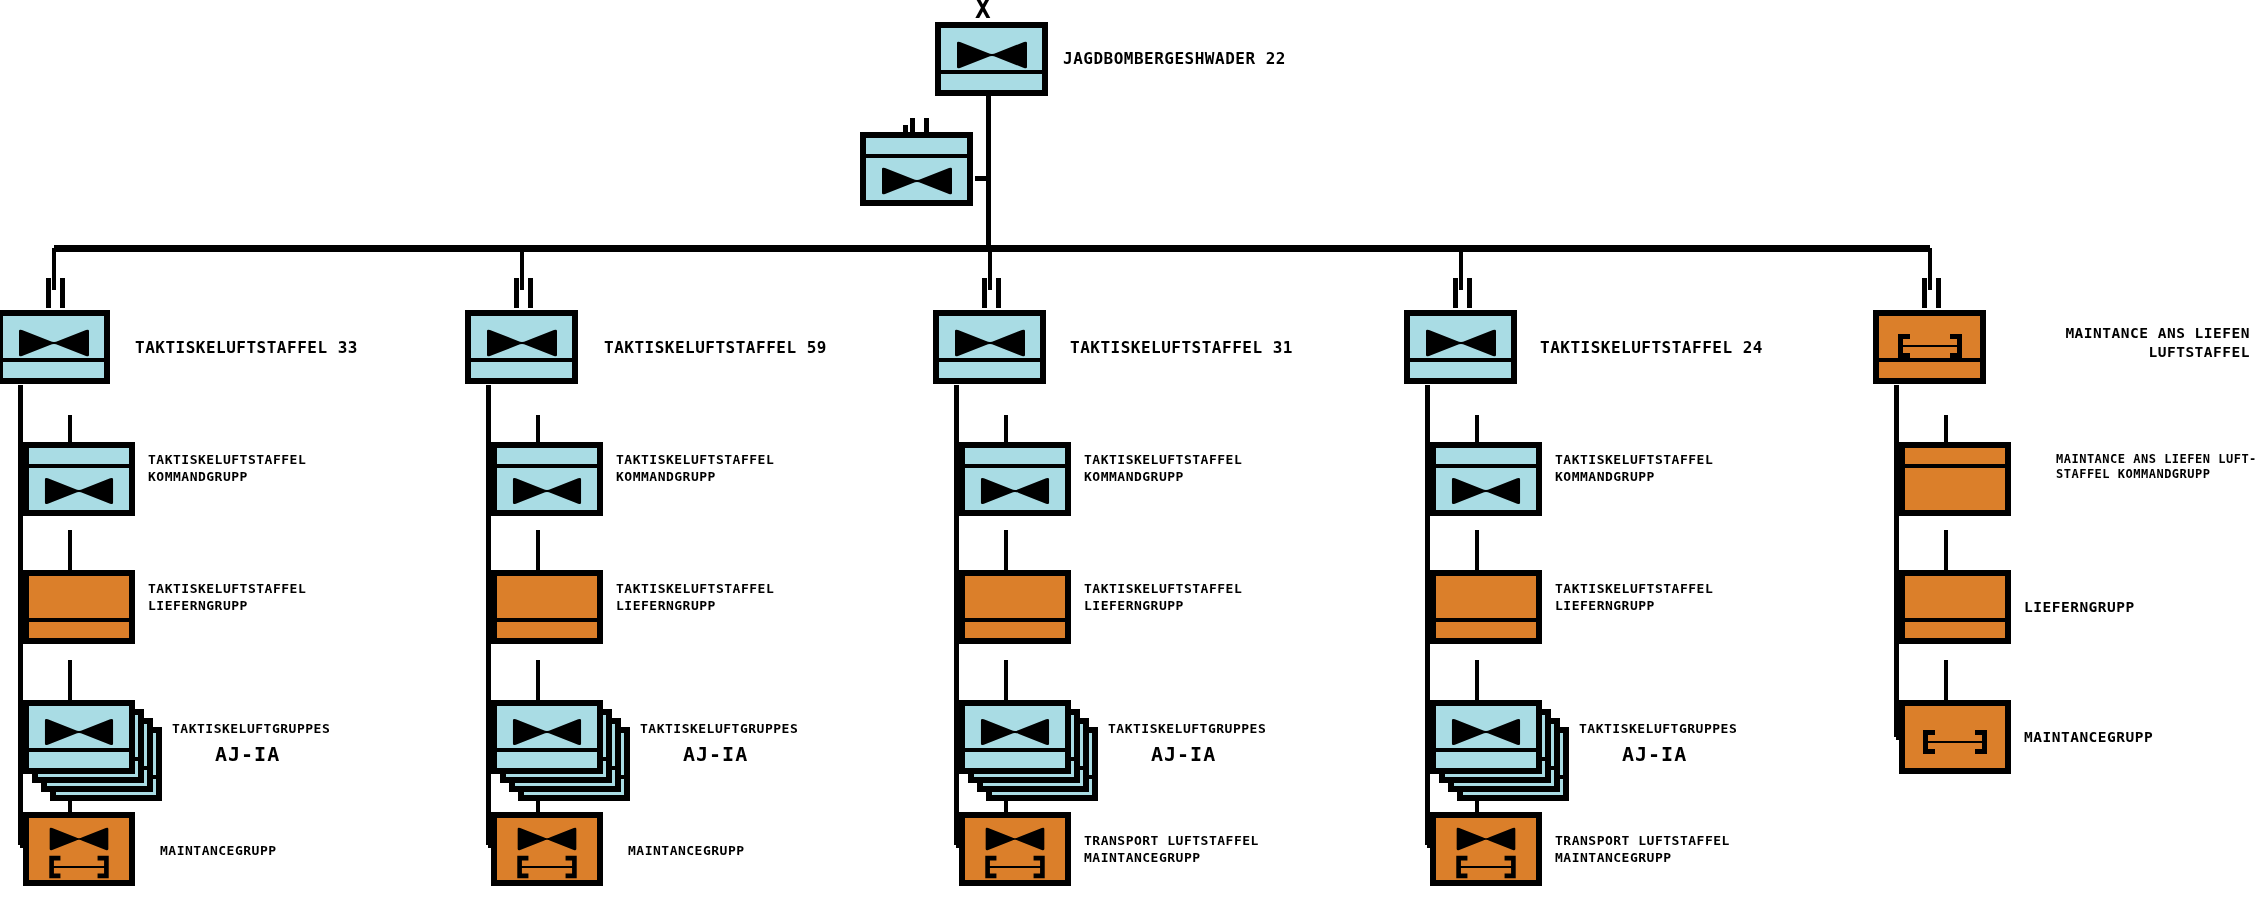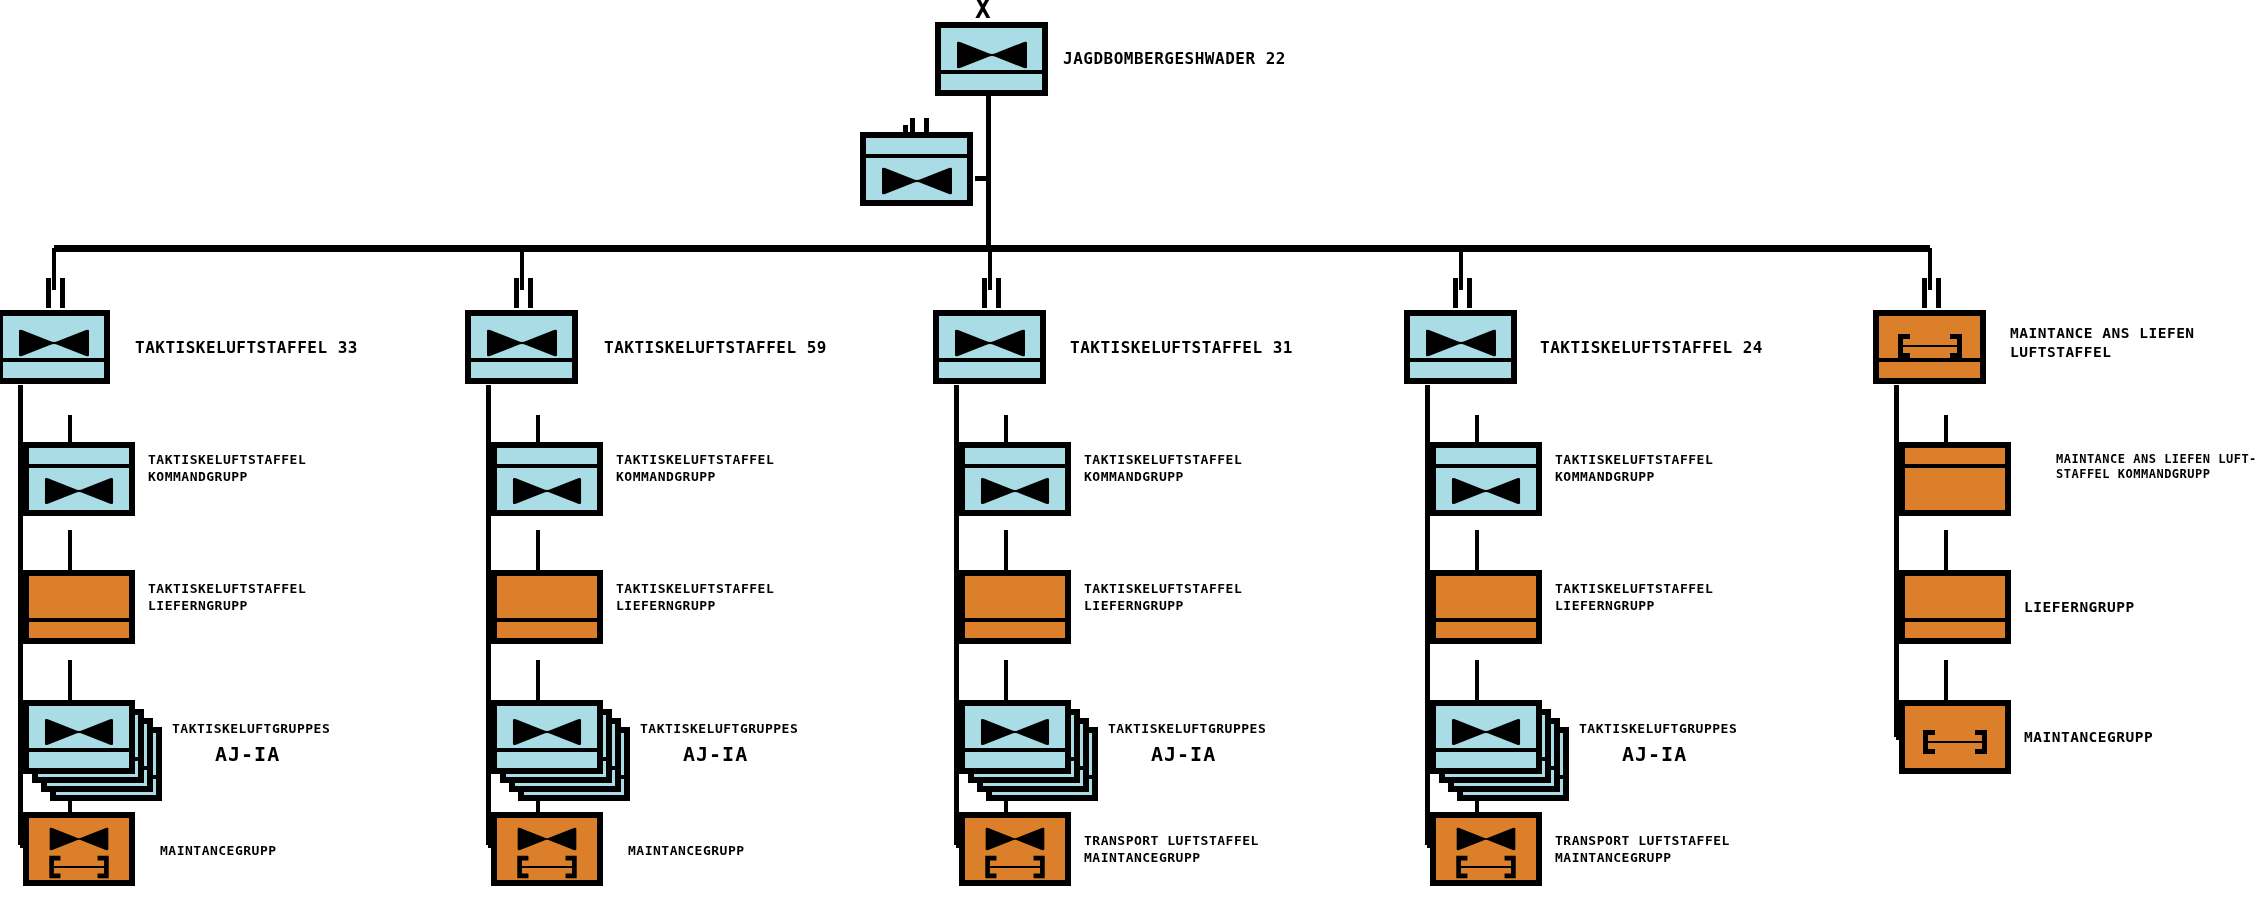--- a/index.html
+++ b/index.html
@@ -211,21 +211,21 @@
     </svg>
   </div>
   <div class="label lg" style="left:1540px; top:338px;">TAKTISKELUFTSTAFFEL 24</div>
 
   <div class="unit orange" style="left:1873px; top:310px; width:113px; height:74px;">
     <div class="bar bottom"></div>
     <svg class="sym" style="top:16px;" width="76" height="28" viewBox="0 0 76 28">
       <path d="M6 2 h12 v5 h-7 v6 h54 v-6 h-7 v-5 h12 v24 h-12 v-5 h7 v-6 h-54 v6 h7 v5 h-12 z" fill="#000"></path>
     </svg>
   </div>
-  <div class="label md" style="left:2010px; top:324px; width:240px;">MAINTANCE ANS LIEFEN
+  <div class="label md" style="left:2010px; top:324px; width:240px;text-align:right;">MAINTANCE ANS LIEFEN
 LUFTSTAFFEL</div>
 
   <div class="unit" style="left:23px; top:442px; width:112px; height:74px;">
     <div class="bar top"></div>
     <svg class="sym" style="top:28px;" width="72" height="30" viewBox="0 0 74 30">
       <path d="M2 3 Q2 1 5 2 L33 13 Q37 15 41 13 L69 2 Q72 1 72 3 L72 27 Q72 29 69 28 L41 17 Q37 15 33 17 L5 28 Q2 29 2 27 Z" fill="#000"></path>
     </svg>
   </div>
   <div class="label sm" style="left:148px; top:452px; width:200px;">TAKTISKELUFTSTAFFEL
 KOMMANDGRUPP</div>

